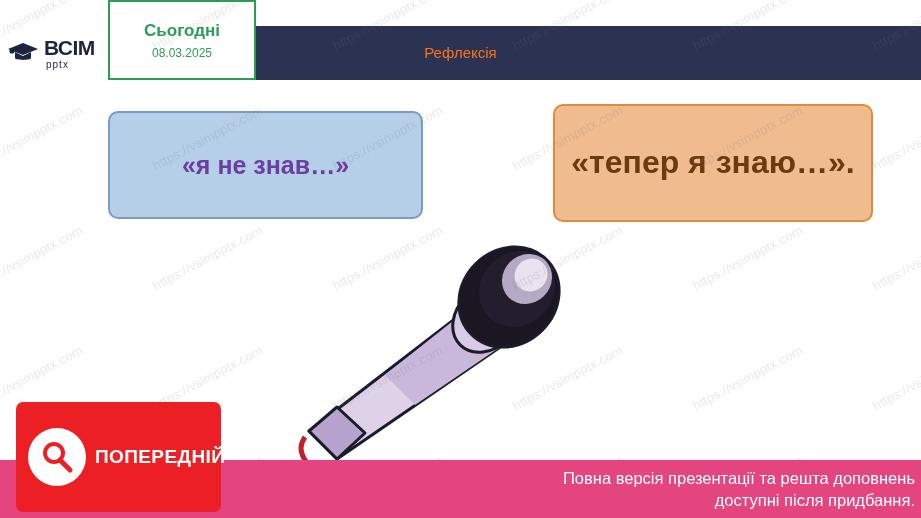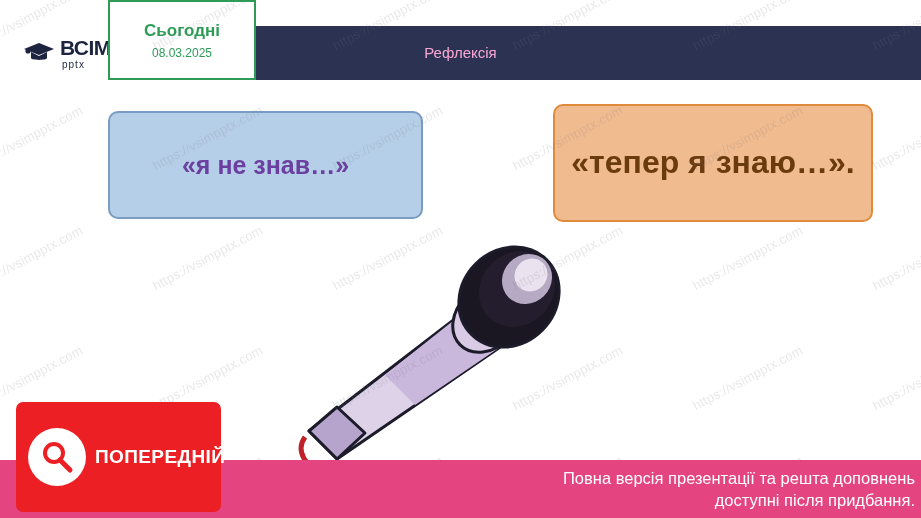--- a/index.html
+++ b/index.html
@@ -33,28 +33,28 @@
   }
   
   .topbar{
     position:absolute;left:0;top:26px;width:921px;height:54px;
     background:#2b3252;
     z-index:2;
   }
   .topbar-title{
     position:absolute;left:0;top:0;width:921px;height:54px;
     line-height:54px;text-align:center;
-    color:#f9a8d4;font-size:15px;
+    color:#f97316;font-size:15px;
   }
   .logo-box{
     position:absolute;left:0;top:26px;width:108px;height:54px;
     background:#ffffff;z-index:3;
     display:flex;align-items:center;
   }
-  .logo-inner{display:flex;align-items:center;padding-left:22px;}
+  .logo-inner{display:flex;align-items:center;padding-left:6px;}
   .logo-cap{margin-right:4px;}
   .logo-text{
     display:flex;flex-direction:column;line-height:1;
   }
   .logo-main{font-size:21px;font-weight:bold;color:#1d2440;letter-spacing:-0.5px;}
   .logo-sub{font-size:10px;color:#1d2440;letter-spacing:1px;margin-top:2px;margin-left:2px;}
   
   .date-badge{
     position:absolute;left:108px;top:0;width:148px;height:80px;
     background:#ffffff;border:2px solid #2e9b57;

